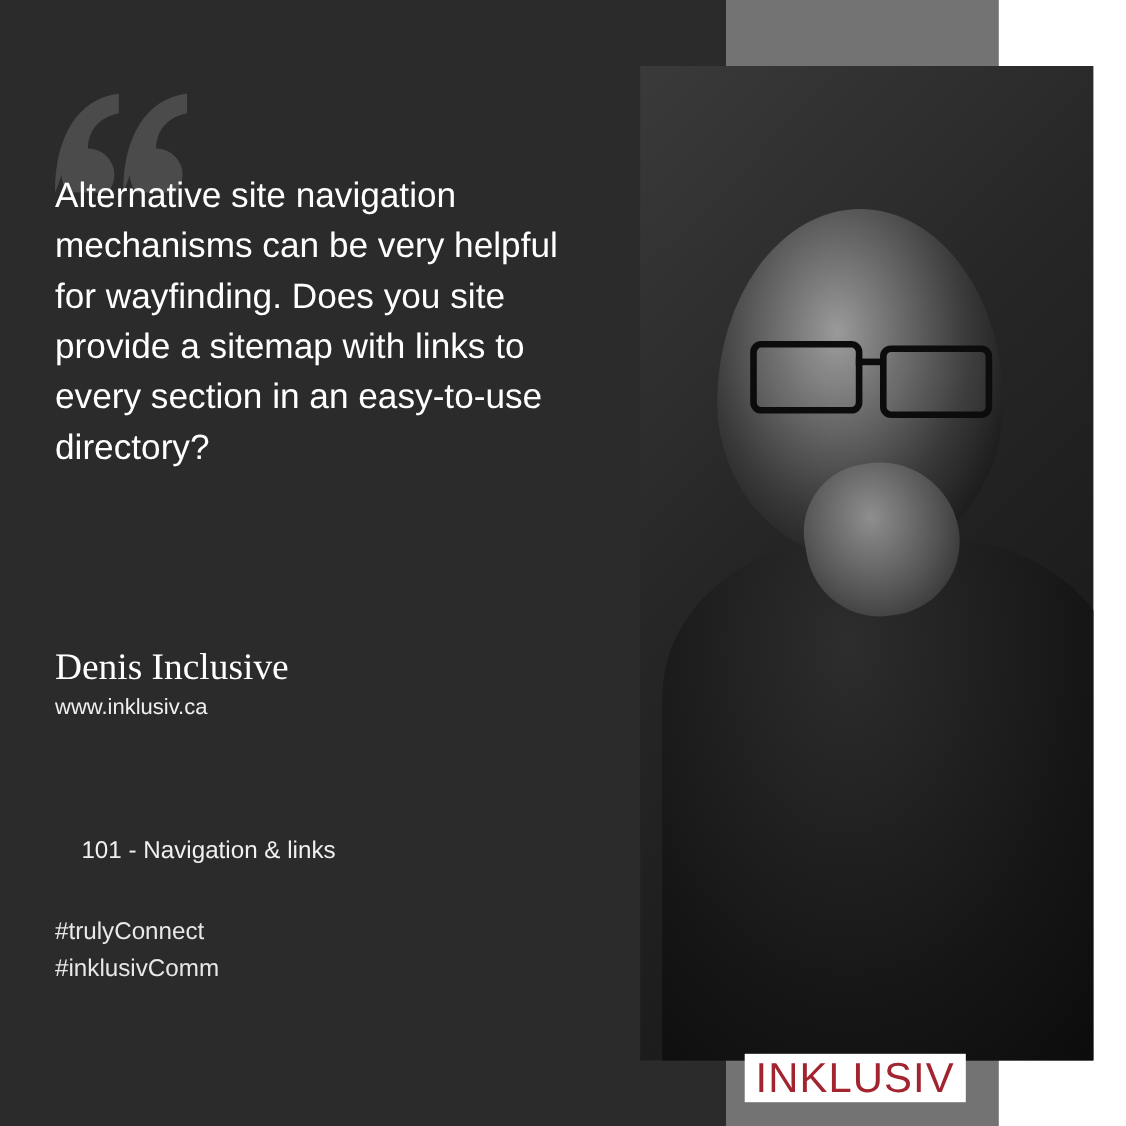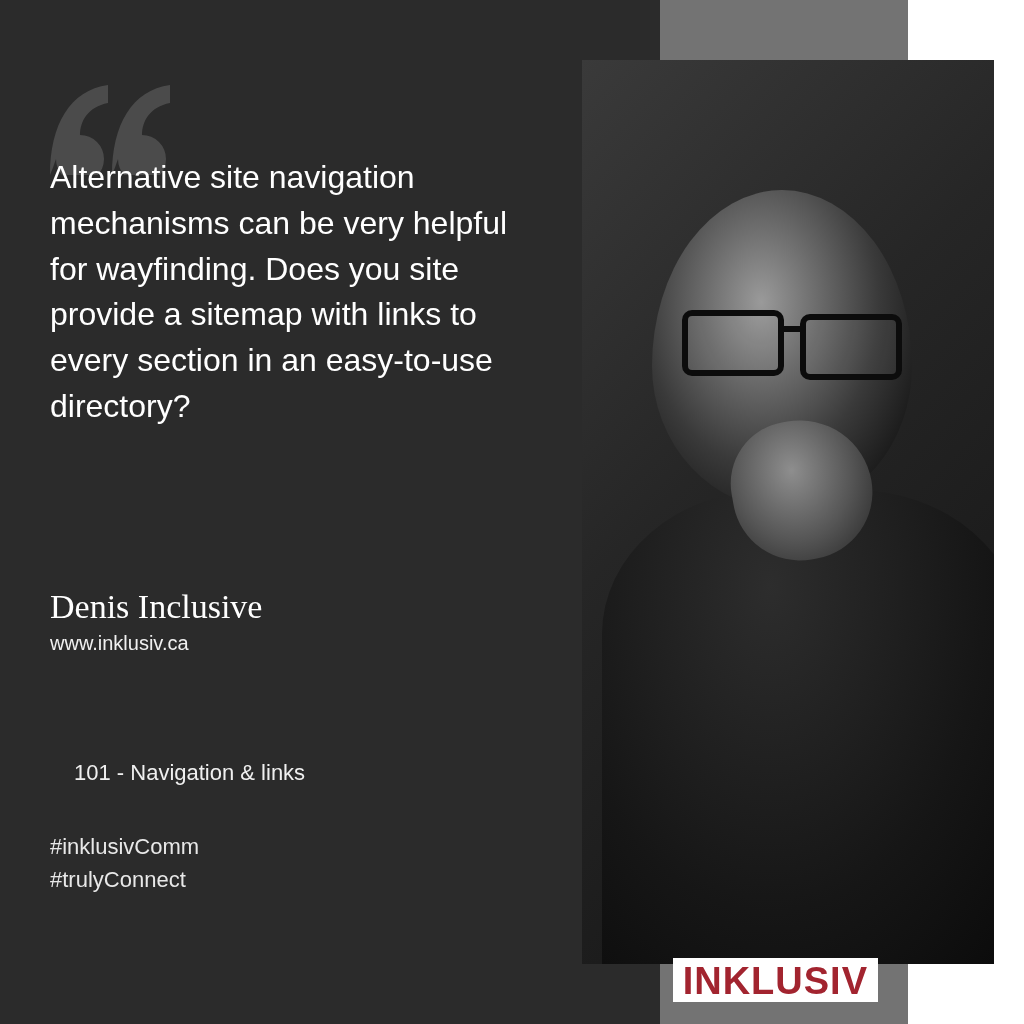--- a/index.html
+++ b/index.html
@@ -149,21 +149,21 @@
   }
   .brand-box {
     position: absolute;
     right: 30px;
     bottom: 22px;
     background: #ffffff;
     padding: 4px 10px 2px 10px;
   }
   .brand-text {
     font-family: Arial, Helvetica, sans-serif;
-    font-weight: 700;
+    font-weight: 400;
     font-size: 38px;
     letter-spacing: 1px;
     color: #a2242f;
     line-height: 1;
   }
 </style>
 </head>
 <body>
 
 <div class="canvas">
@@ -189,21 +189,21 @@
   </div>
 
   <div class="quote-text">Alternative site navigation mechanisms can be very helpful for wayfinding. Does you site provide a sitemap with links to every section in an easy-to-use directory?</div>
 
   <div class="author">Denis Inclusive</div>
   <div class="website">www.inklusiv.ca</div>
 
   <div class="series-sub">101 - Navigation &amp; links</div>
 
   <div class="hashtags">
+    <div>#trulyConnect</div>
     <div>#inklusivComm</div>
-    <div>#trulyConnect</div>
   </div>
 
   <div class="brand-box">
     <span class="brand-text">INKLUSIV</span>
   </div>
 
 </div>
 
 </body></html>

